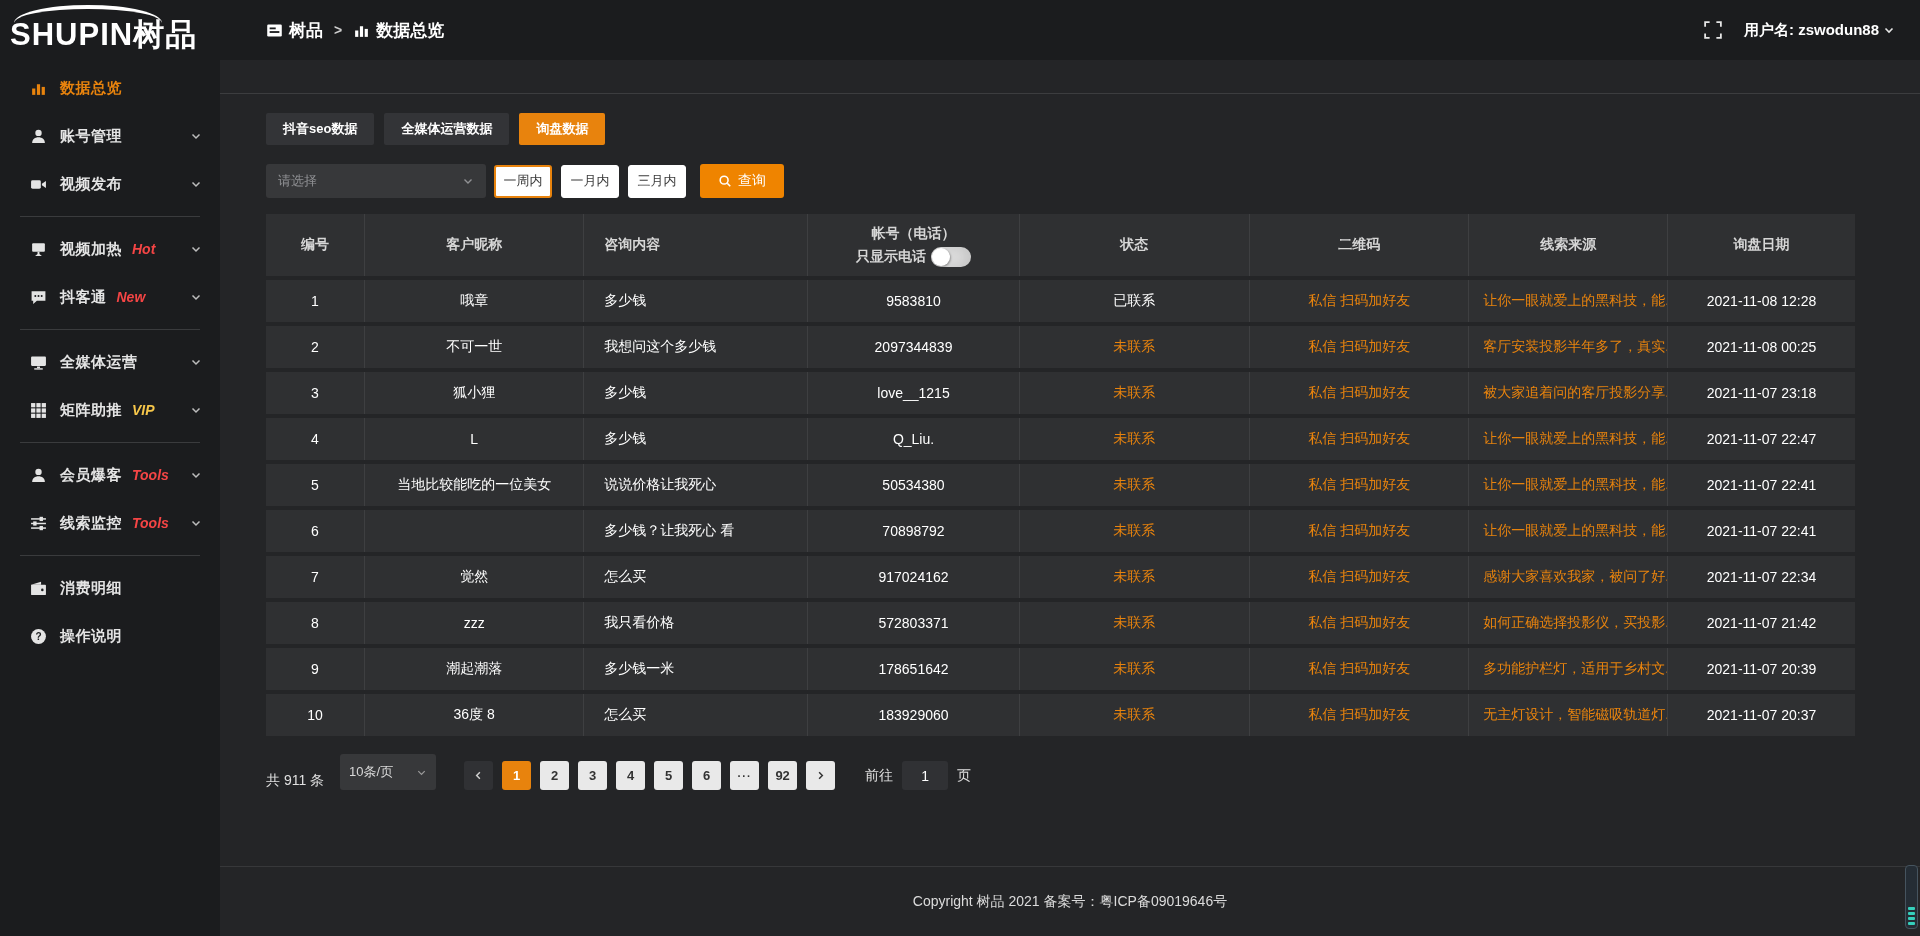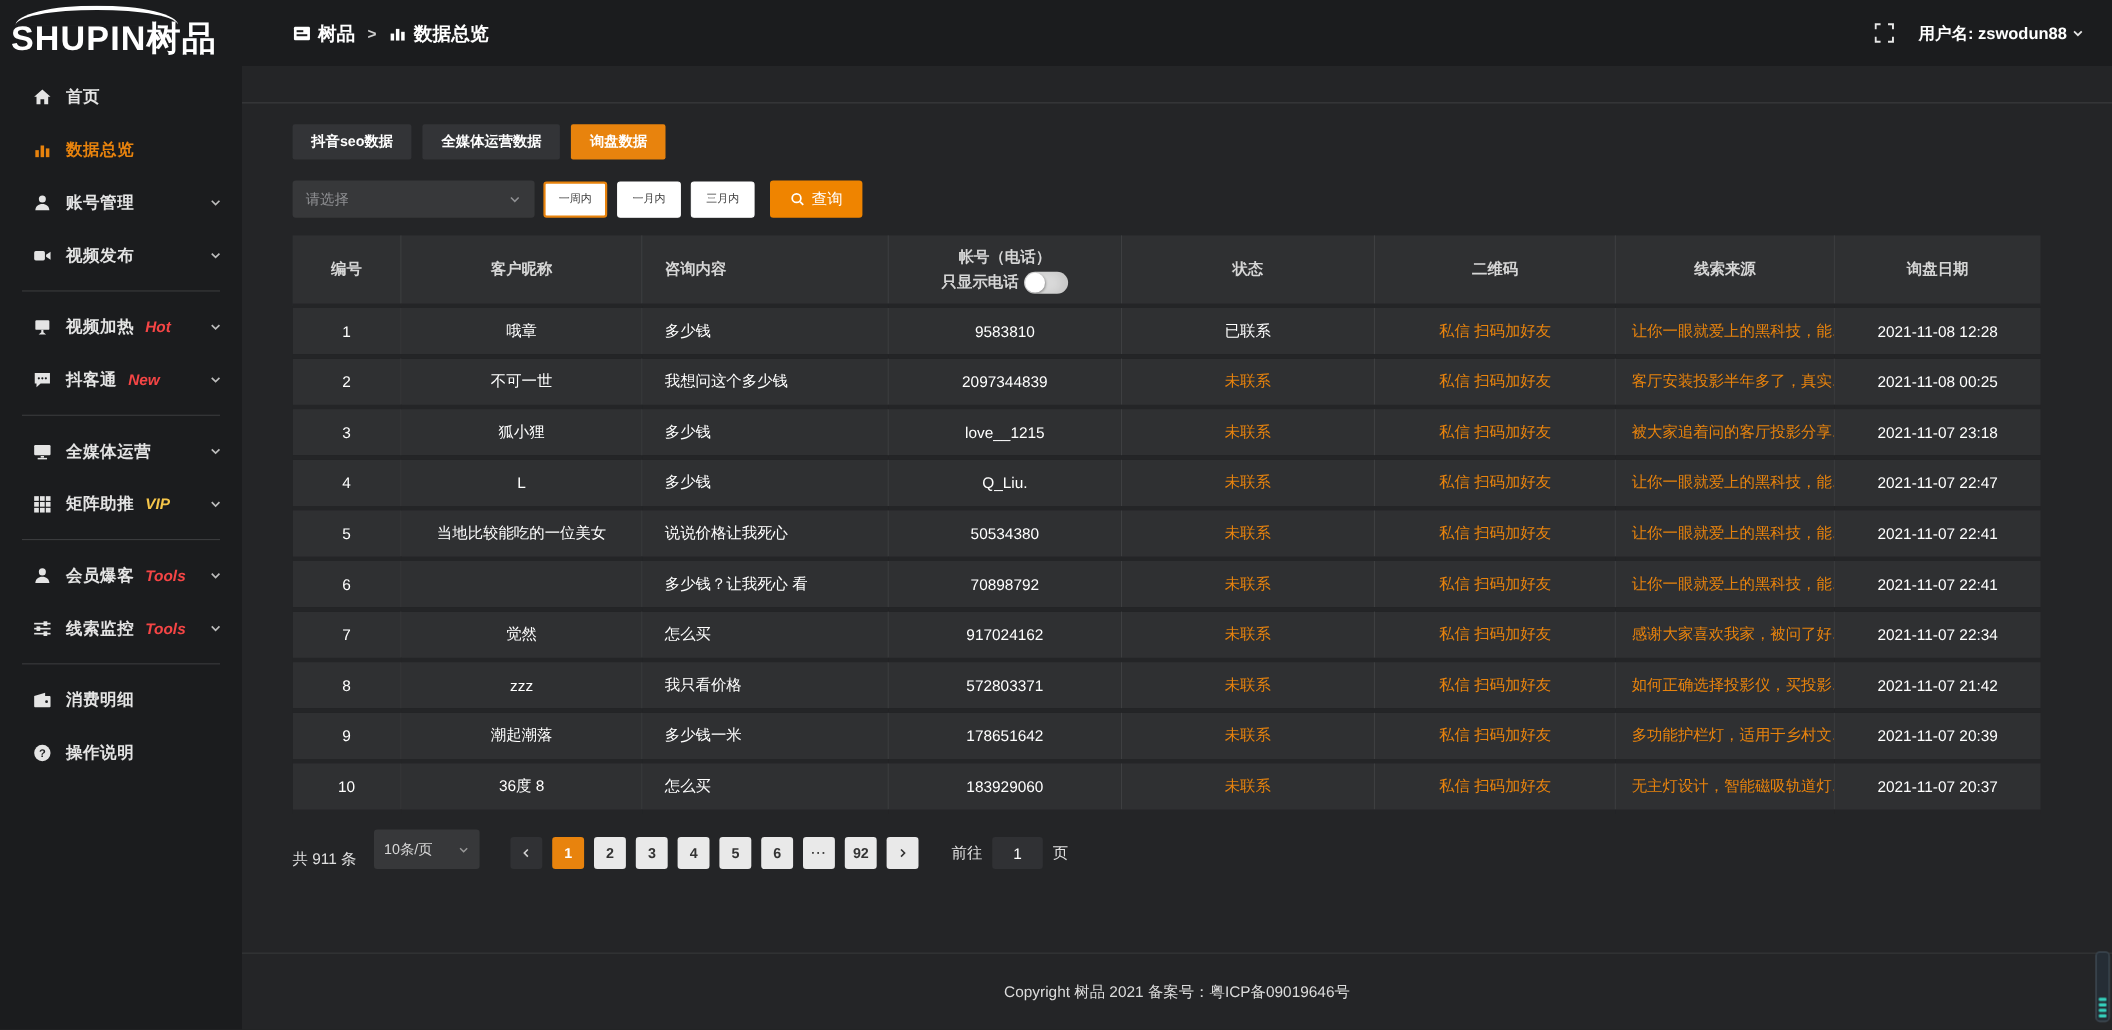--- a/index.html
+++ b/index.html
@@ -61,21 +61,21 @@
   .tab.active { background:#e8830d; }
   .filters { display:flex; align-items:center; margin:19px 65px 0 46px; }
   .select {
     width:220px; height:34px; background:#37383a; border-radius:3px;
     display:flex; align-items:center; justify-content:space-between;
     padding:0 12px; font-size:13px; color:#909194; cursor:pointer;
   }
   .select .sel-chevron { width:12px; height:12px; color:#909194; display:flex; }
   .periods { display:flex; gap:9px; margin-left:8px; }
   .period-btn {
-    width:58px; height:33px; background:#fff; color:#3a3a3a; font-size:10px;
+    width:58px; height:33px; background:#fff; color:#3a3a3a; font-size:13px;
     display:flex; align-items:center; justify-content:center;
     border:1px solid #fff; border-radius:3px; cursor:pointer; font-family:inherit;
   }
   .period-btn.selected { border:2px solid #e8830d; }
   .search-btn {
     margin-left:14px; height:34px; padding:0 18px; background:#ef8400; color:#fff;
     border:none; border-radius:3px; font-size:14px; display:flex; align-items:center;
     gap:6px; cursor:pointer; font-family:inherit;
   }
   
@@ -185,28 +185,20 @@
       <span class="s-chevron" style="color:#e6e6e6;">
         <svg viewBox="0 0 12 12" fill="none" stroke="currentColor" stroke-width="1.6">
             <path d="M2.5 4.5L6 8l3.5-3.5"></path>
           </svg>
       </span>
     </span>
   </div>
 </div>
 
 <div class="sidebar">
-    <div class="side-item">
-      <span class="s-icon">
-        <svg viewBox="0 0 16 16" fill="currentColor">
-          <path d="M8 1.2L15 7.4h-2v6.4H9.6V9.6H6.4v4.2H3V7.4H1z"></path>
-        </svg>
-      </span>
-      <span class="s-label">首页</span>
-    </div>
     <div class="side-item active">
       <span class="s-icon">
         <svg viewBox="0 0 16 16" fill="currentColor">
           <rect x="2" y="8" width="3" height="6"></rect>
           <rect x="6.5" y="4" width="3" height="10"></rect>
           <rect x="11" y="6.5" width="3" height="7.5"></rect>
         </svg>
       </span>
       <span class="s-label">数据总览</span>
     </div>

